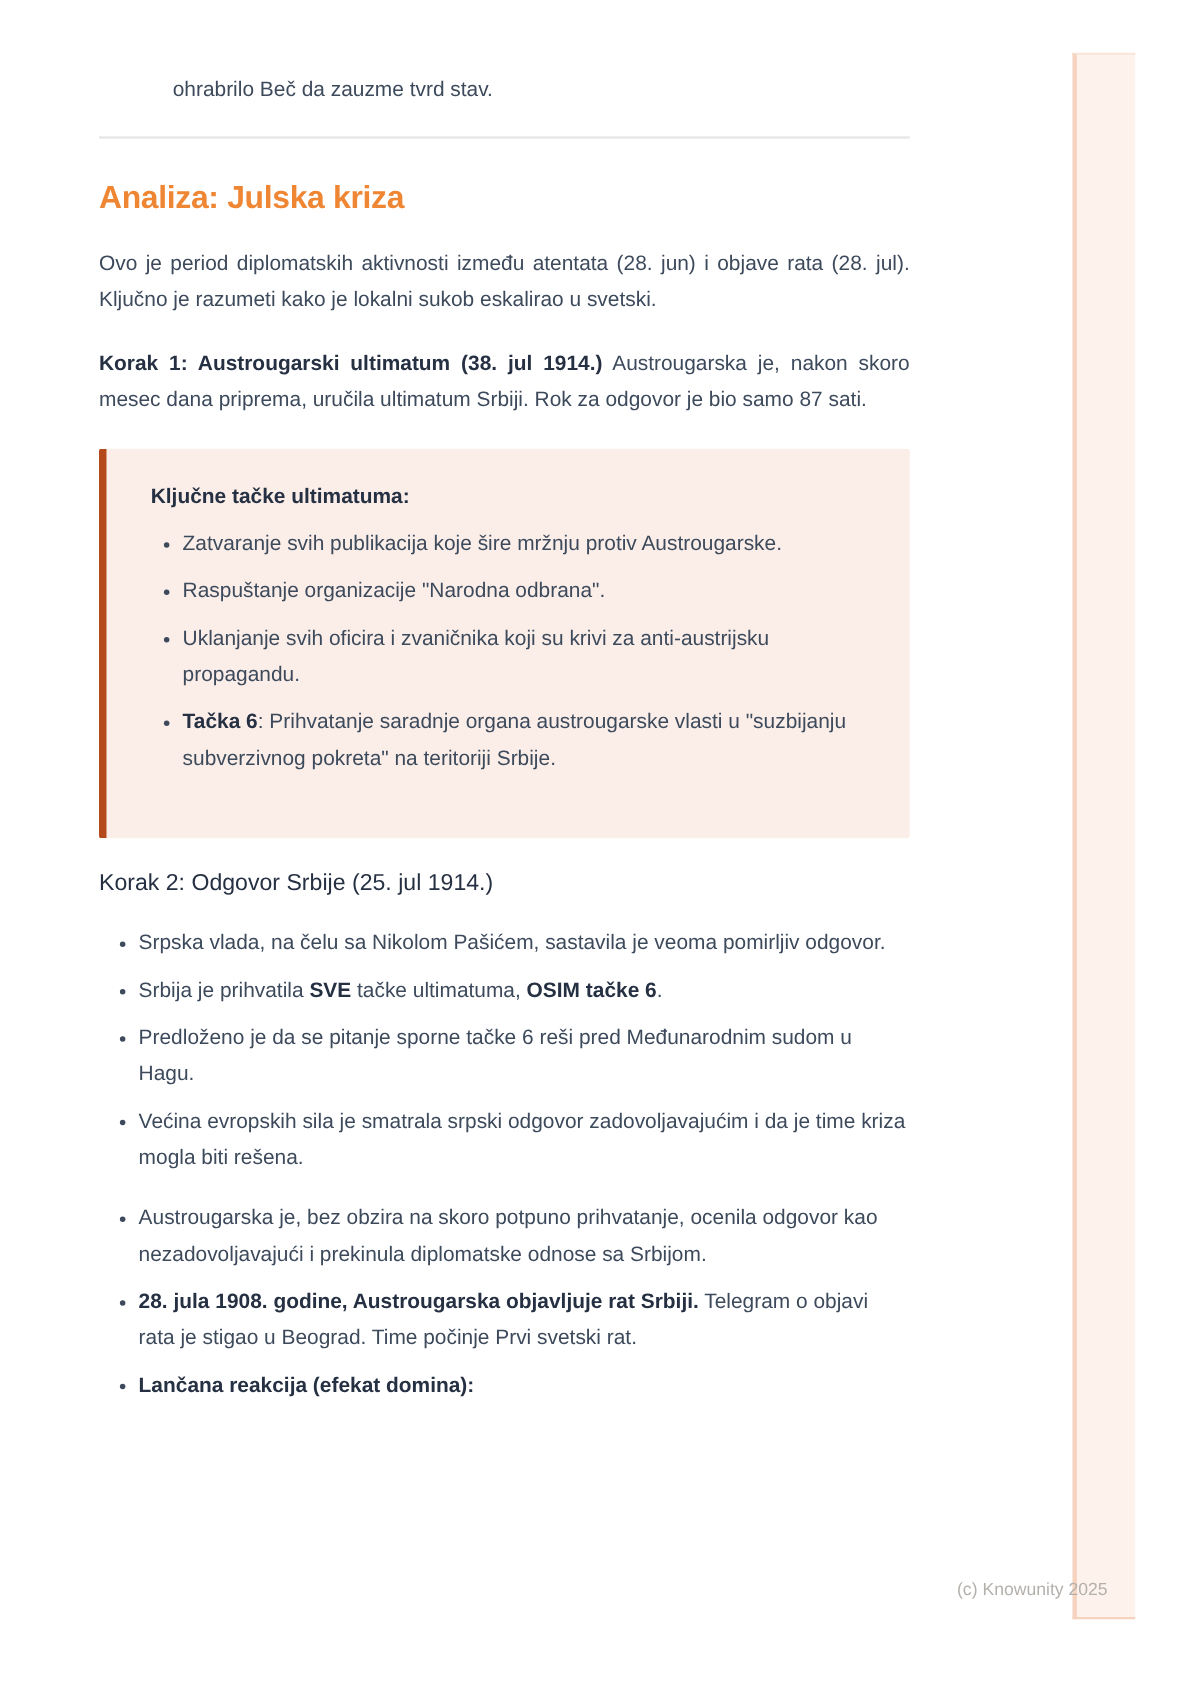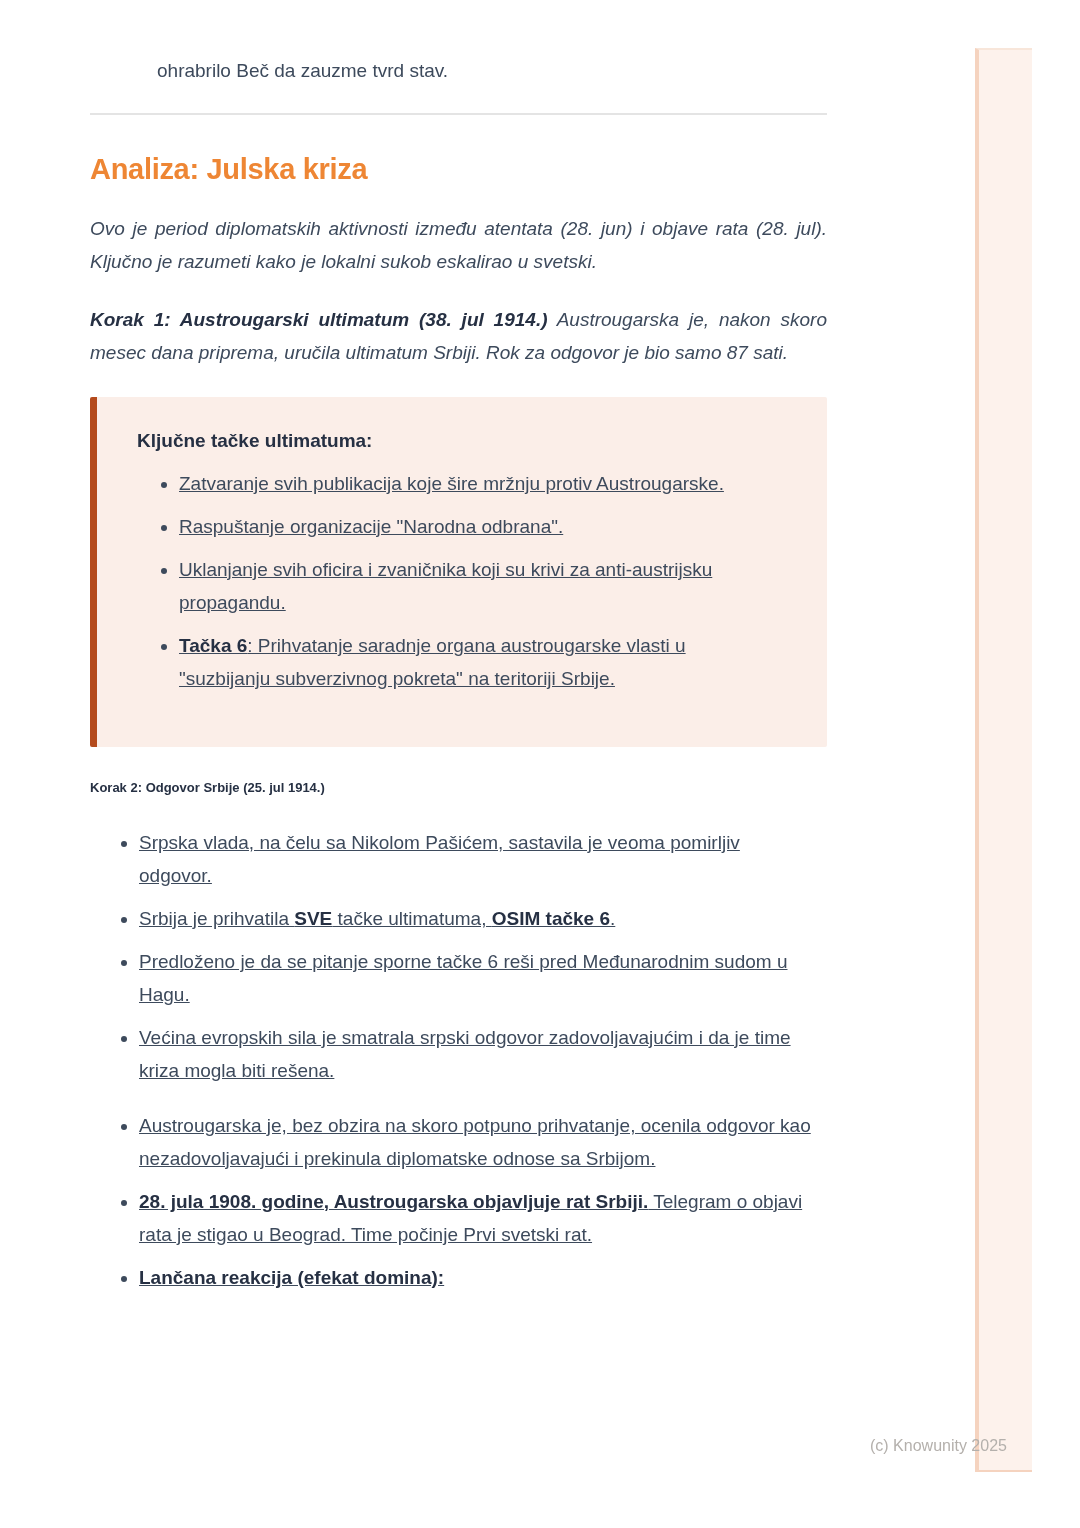--- a/index.html
+++ b/index.html
@@ -15,60 +15,60 @@
   }
   *{box-sizing:border-box;}
   html,body{margin:0;padding:0;}
   body{
     width:1080px;height:1528px;position:relative;overflow:hidden;
     background:#ffffff;
     font-family:"Liberation Sans","DejaVu Sans",sans-serif;
     color:var(--body-text);
   }
   .content{
-    position:absolute;left:90px;top:0;width:737px;
+    position:absolute;left:90px;top:11px;width:737px;
   }
   .intro-cont{
     margin:54px 0 0 67px;
     font-size:19px;line-height:33px;
   }
   .divider{
     border:none;border-top:2px solid var(--divider);
     margin:26px 0 0 0;
   }
   .title{
     margin:36px 0 0 0;
     font-size:29px;line-height:36px;
     font-weight:bold;color:var(--accent);
     letter-spacing:-0.3px;
   }
   .para{
     font-size:19px;line-height:33px;
     margin:25px 0 0 0;
   }
-  .justify{text-align:justify;font-style:italic;}
+  .justify{text-align:justify;}
   .italic{font-style:italic;}
   strong{color:var(--strong-text);}
   .step-heading{
-    font-size:13px;line-height:33px;font-weight:bold;
+    font-size:21px;line-height:33px;font-weight:normal;
     color:var(--strong-text);
     margin:24px 0 0 0;
   }
   .callout{
     margin:28px 0 0 0;
     background:var(--callout-bg);
     border-left:7px solid var(--callout-border);
     border-radius:2px;
-    padding:27px 30px 36px 40px;
+    padding:27px 30px 53px 40px;
   }
   .callout-title{
     margin:0;font-size:19px;line-height:33px;
     font-weight:bold;color:var(--strong-text);
   }
-  ul{margin:16px;text-decoration:underline;}
+  ul{margin:3px;}
   li{font-size:19px;line-height:33px;margin-top:10px;}
   .callout-list{
     list-style:disc;padding-left:26px;margin-top:3px;
   }
   .list{
     list-style:disc;padding-left:33px;margin-top:22px;
   }
   .sublist{
     list-style:circle;padding-left:34px;margin-top:4px;
   }

